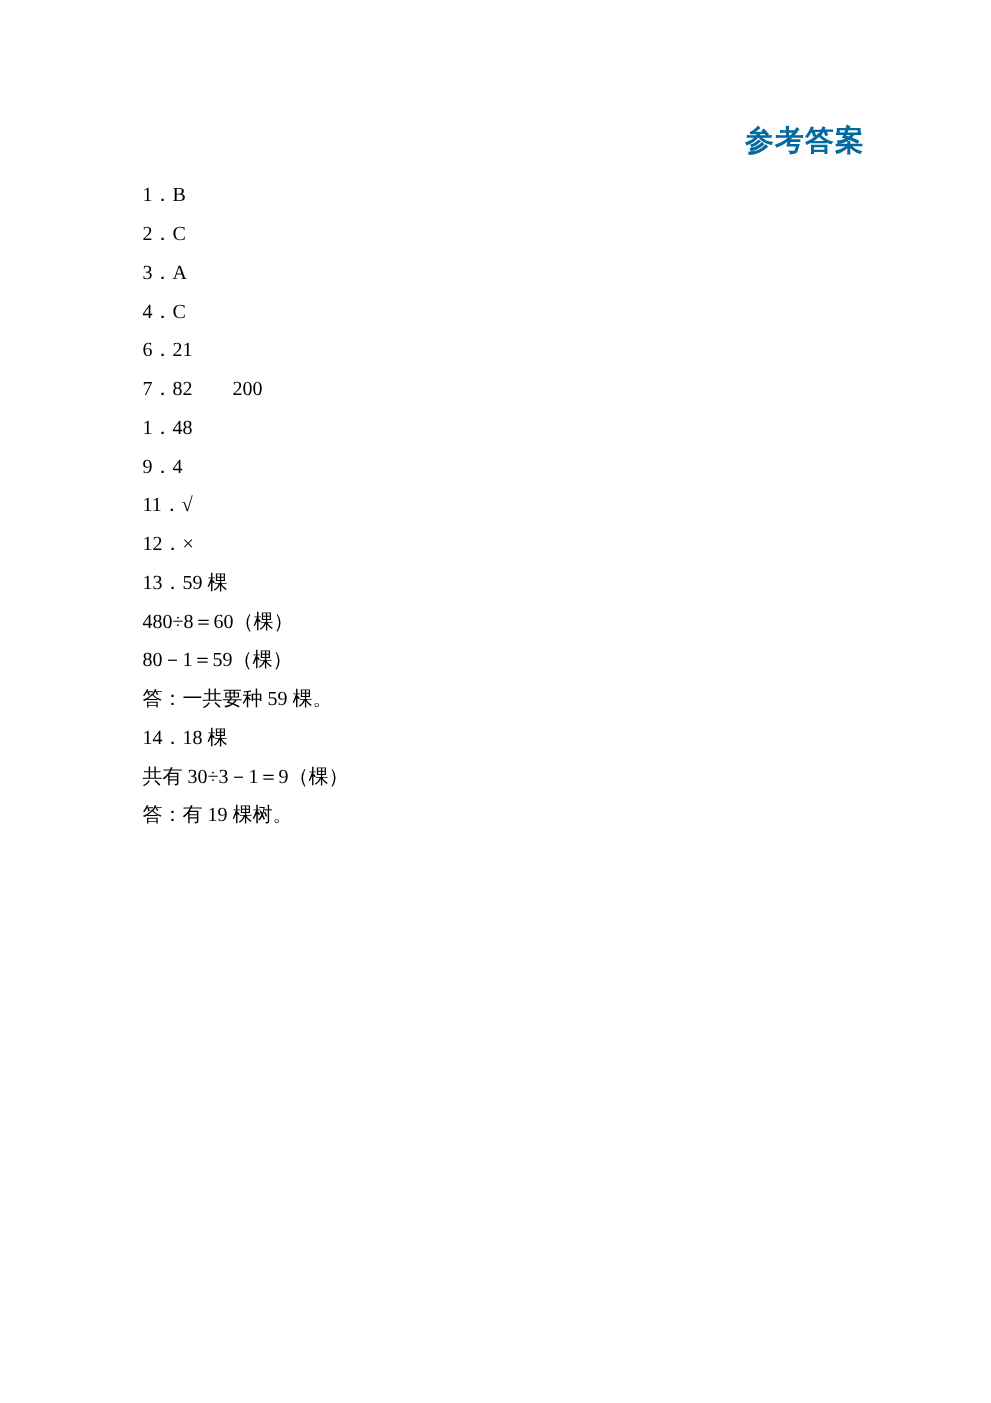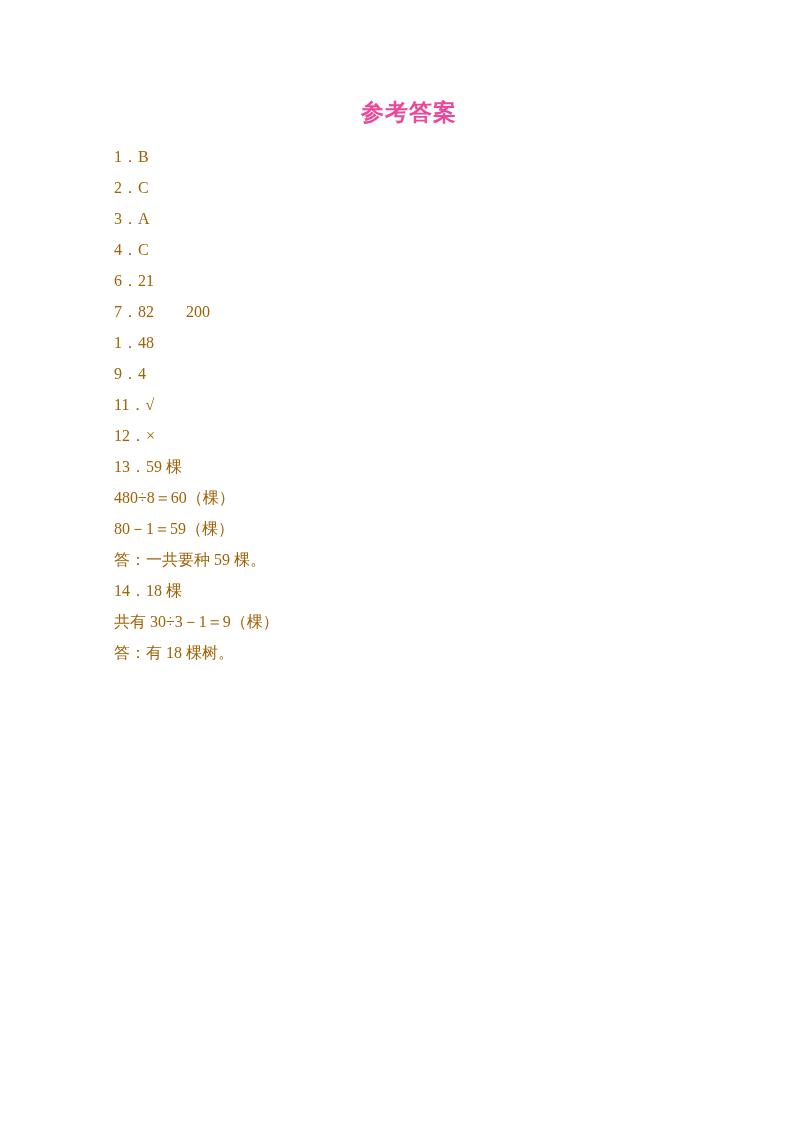--- a/index.html
+++ b/index.html
@@ -12,41 +12,41 @@
     width: 793px;
     height: 1122px;
     background: #ffffff;
     overflow: hidden;
     font-family: "Liberation Serif", "DejaVu Serif", serif;
     color: #1a1a1a;
   }
   .doc-title {
     position: absolute;
     top: 99px;
-    left: 113px;
+    left: 100px;
     width: 592px;
-    text-align: center;
+    text-align: right;
     font-size: 23px;
     font-weight: 700;
     line-height: 28px;
     letter-spacing: 1px;
-    color: #ec4899;
+    color: #0369a1;
   }
   .content {
     position: absolute;
     top: 141px;
     left: 114px;
     width: 600px;
   }
   .line {
     height: 31px;
     line-height: 31px;
     font-size: 16px;
     white-space: pre;
-    color: #a16207;
+    color: #000000;
   }
 </style>
 </head>
 <body>
 
 <div class="page">
   <div class="doc-title">参考答案</div>
   <div class="content">
     <div class="line">1．B</div>
     <div class="line">2．C</div>
@@ -57,15 +57,15 @@
     <div class="line">1．48</div>
     <div class="line">9．4</div>
     <div class="line">11．√</div>
     <div class="line">12．×</div>
     <div class="line">13．59 棵</div>
     <div class="line">480÷8＝60（棵）</div>
     <div class="line">80－1＝59（棵）</div>
     <div class="line">答：一共要种 59 棵。</div>
     <div class="line">14．18 棵</div>
     <div class="line">共有 30÷3－1＝9（棵）</div>
-    <div class="line">答：有 18 棵树。</div>
+    <div class="line">答：有 19 棵树。</div>
   </div>
 </div>
 
 </body></html>

